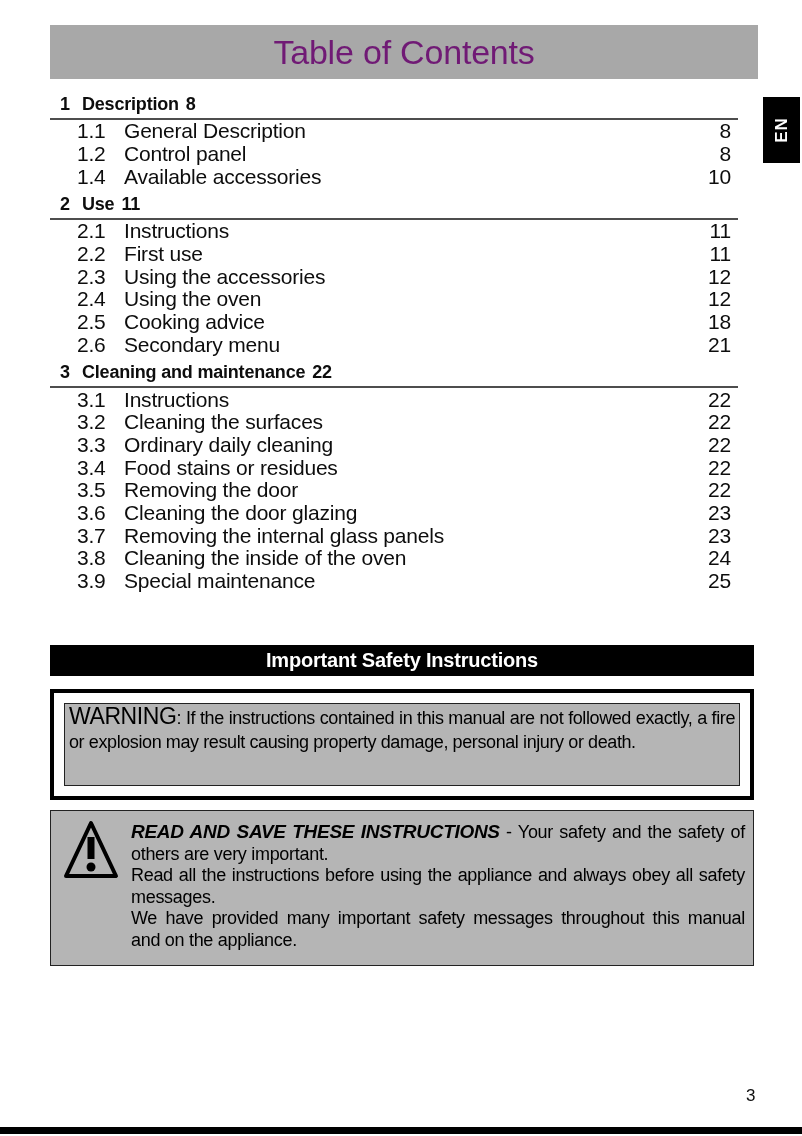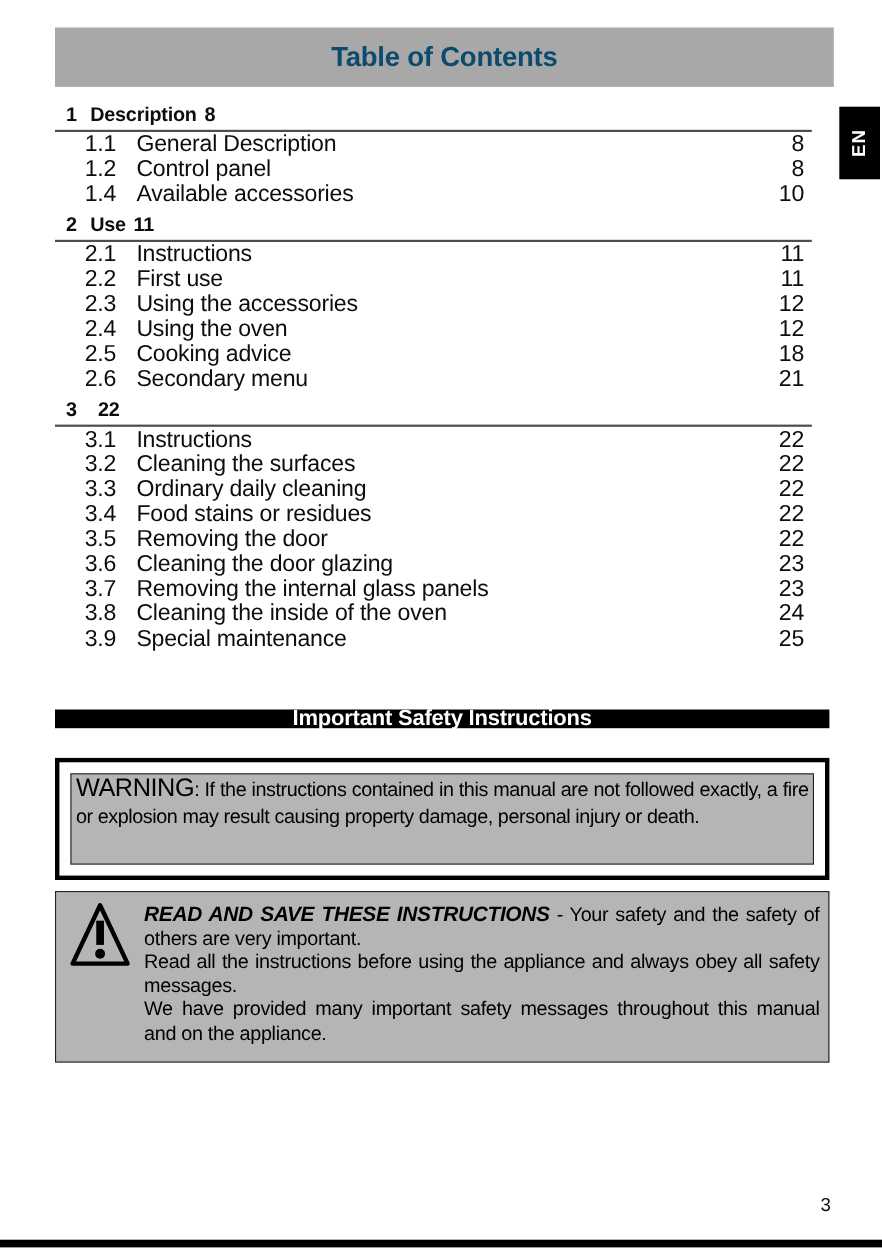--- a/index.html
+++ b/index.html
@@ -6,21 +6,21 @@
   .page {
     position:relative; width:802px; height:1136px; background:#ffffff;
     font-family:"Liberation Sans", sans-serif; color:#0d0d0d; overflow:hidden;
   }
 
   
   .header-bar {
     position:absolute; left:50px; top:25px; width:708px; height:54px;
     background:#a8a8a8; display:flex; align-items:center; justify-content:center;
   }
-  .header-bar .t { font-size:25px; font-weight:700; color:#0c4a6e; letter-spacing:-0.2px; }
+  .header-bar .t { font-size:34px; font-weight:400; color:#701a75; letter-spacing:-0.2px; }
 
   
   .en-tab {
     position:absolute; left:763px; top:97px; width:37px; height:66px;
     background:#000; display:flex; align-items:center; justify-content:center;
   }
   .en-tab span {
     color:#fff; font-weight:700; font-size:17px; letter-spacing:1px;
     transform:rotate(-90deg); display:block;
   }
@@ -37,21 +37,21 @@
   section + section .sec-head { margin-top:4px; }
   .row {
     display:flex; align-items:center; height:22.7px; font-size:21px;
     padding-left:27px; letter-spacing:-0.2px;
   }
   .r-num { width:47px; flex:none; }
   .r-page { margin-left:auto; padding-right:7px; }
 
   
   .banner {
-    position:absolute; left:50px; top:645px; width:704px; height:17px;
+    position:absolute; left:50px; top:645px; width:704px; height:31px;
     background:#000; display:flex; align-items:center; justify-content:center;
   }
   .banner span { color:#fff; font-weight:700; font-size:20px; letter-spacing:-0.2px; }
 
   
   .warn-outer {
     position:absolute; left:50px; top:689px; width:704px; height:111px;
     background:#fff; border:4px solid #000; box-sizing:border-box;
   }
   .warn-inner {
@@ -151,20 +151,21 @@
       <div class="row">
         <span class="r-num">2.6</span>
         <span class="r-label">Secondary menu</span>
         <span class="r-page">21</span>
       </div>
     </section>
 
     <section>
       <div class="sec-head">
         <span class="sec-num">3</span>
+        <span class="sec-title">Cleaning and maintenance</span>
         <span class="sec-page">22</span>
       </div>
       <div class="row">
         <span class="r-num">3.1</span>
         <span class="r-label">Instructions</span>
         <span class="r-page">22</span>
       </div>
       <div class="row">
         <span class="r-num">3.2</span>
         <span class="r-label">Cleaning the surfaces</span>

